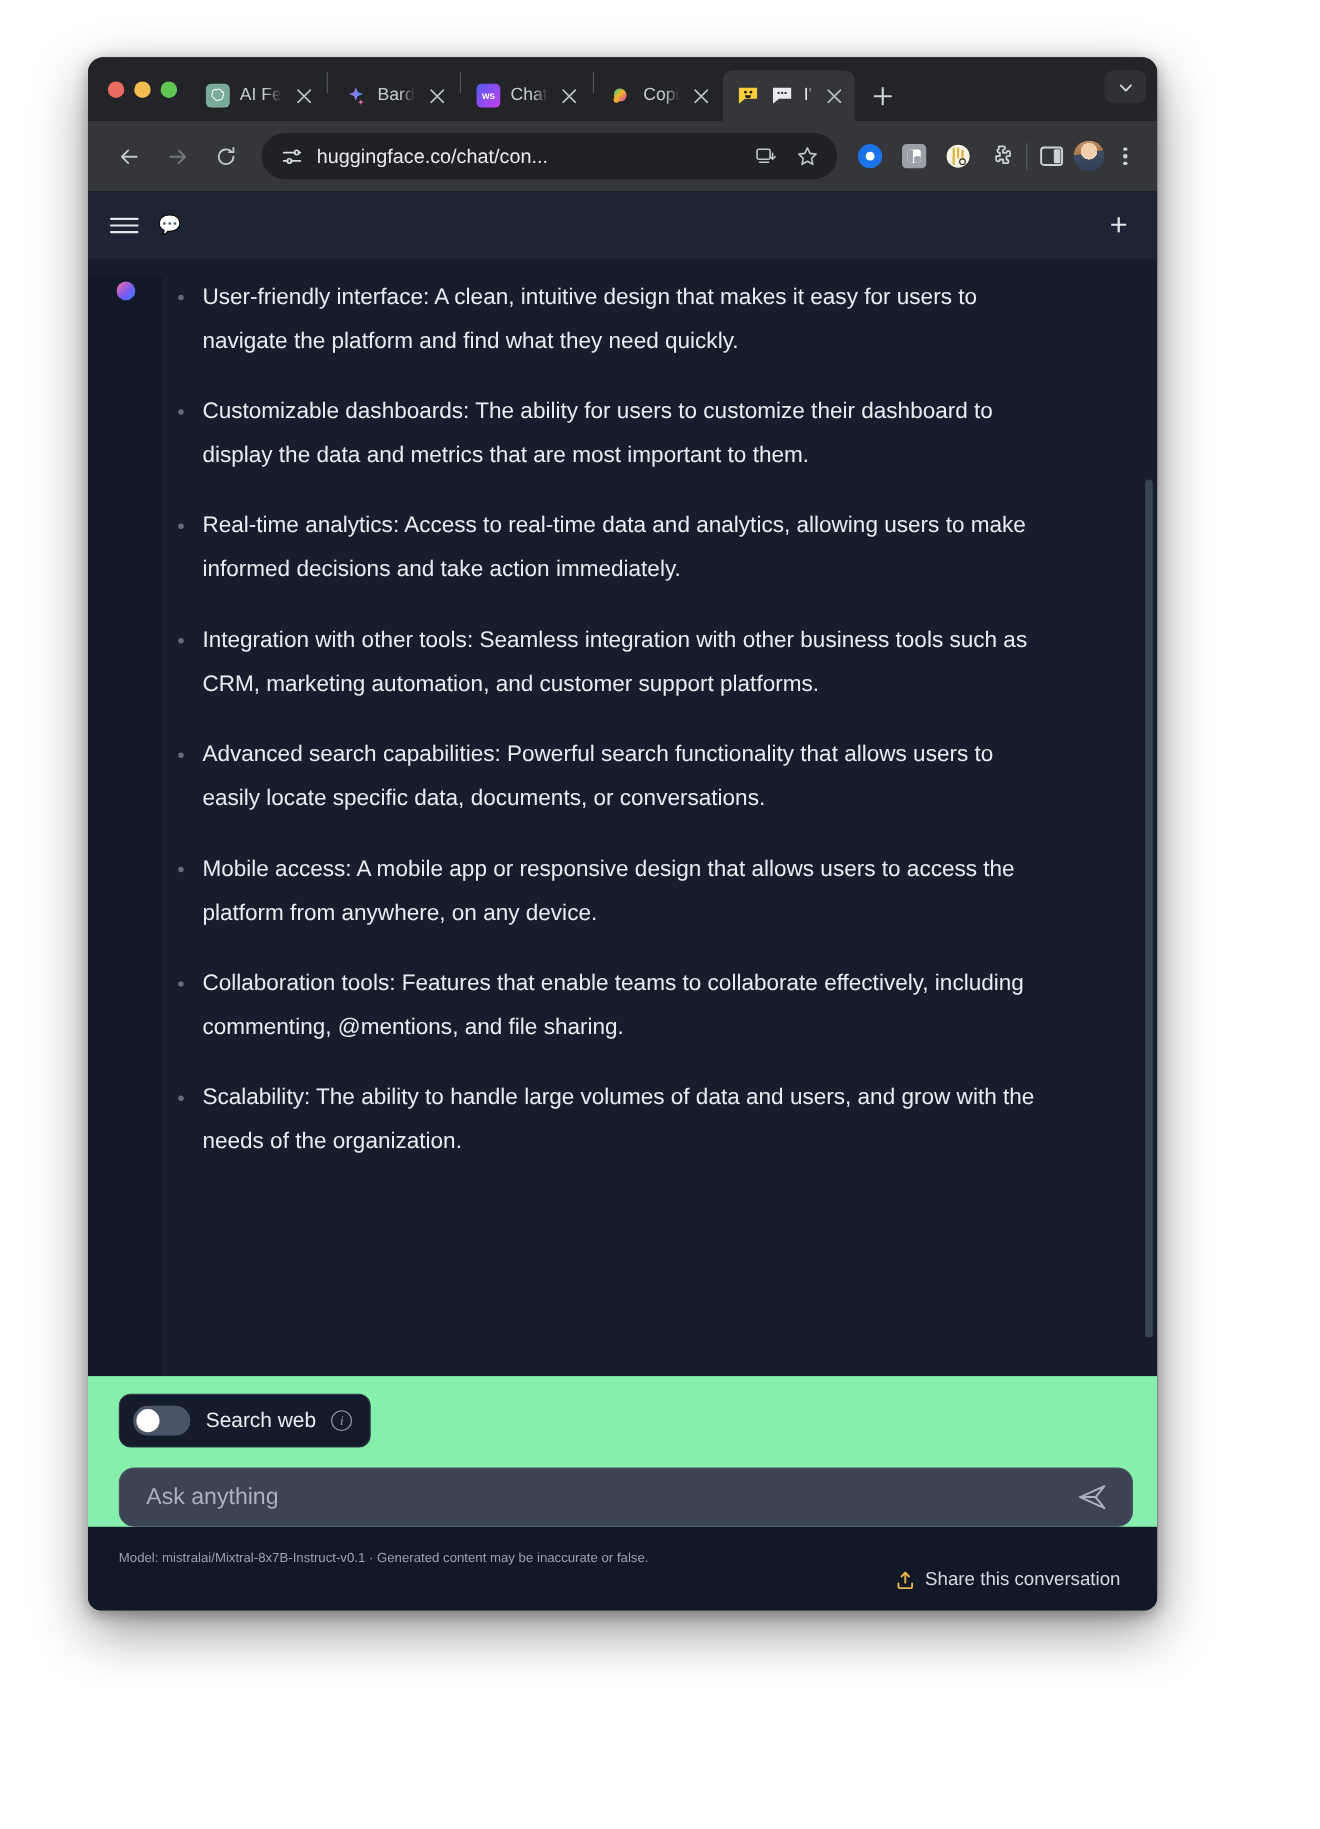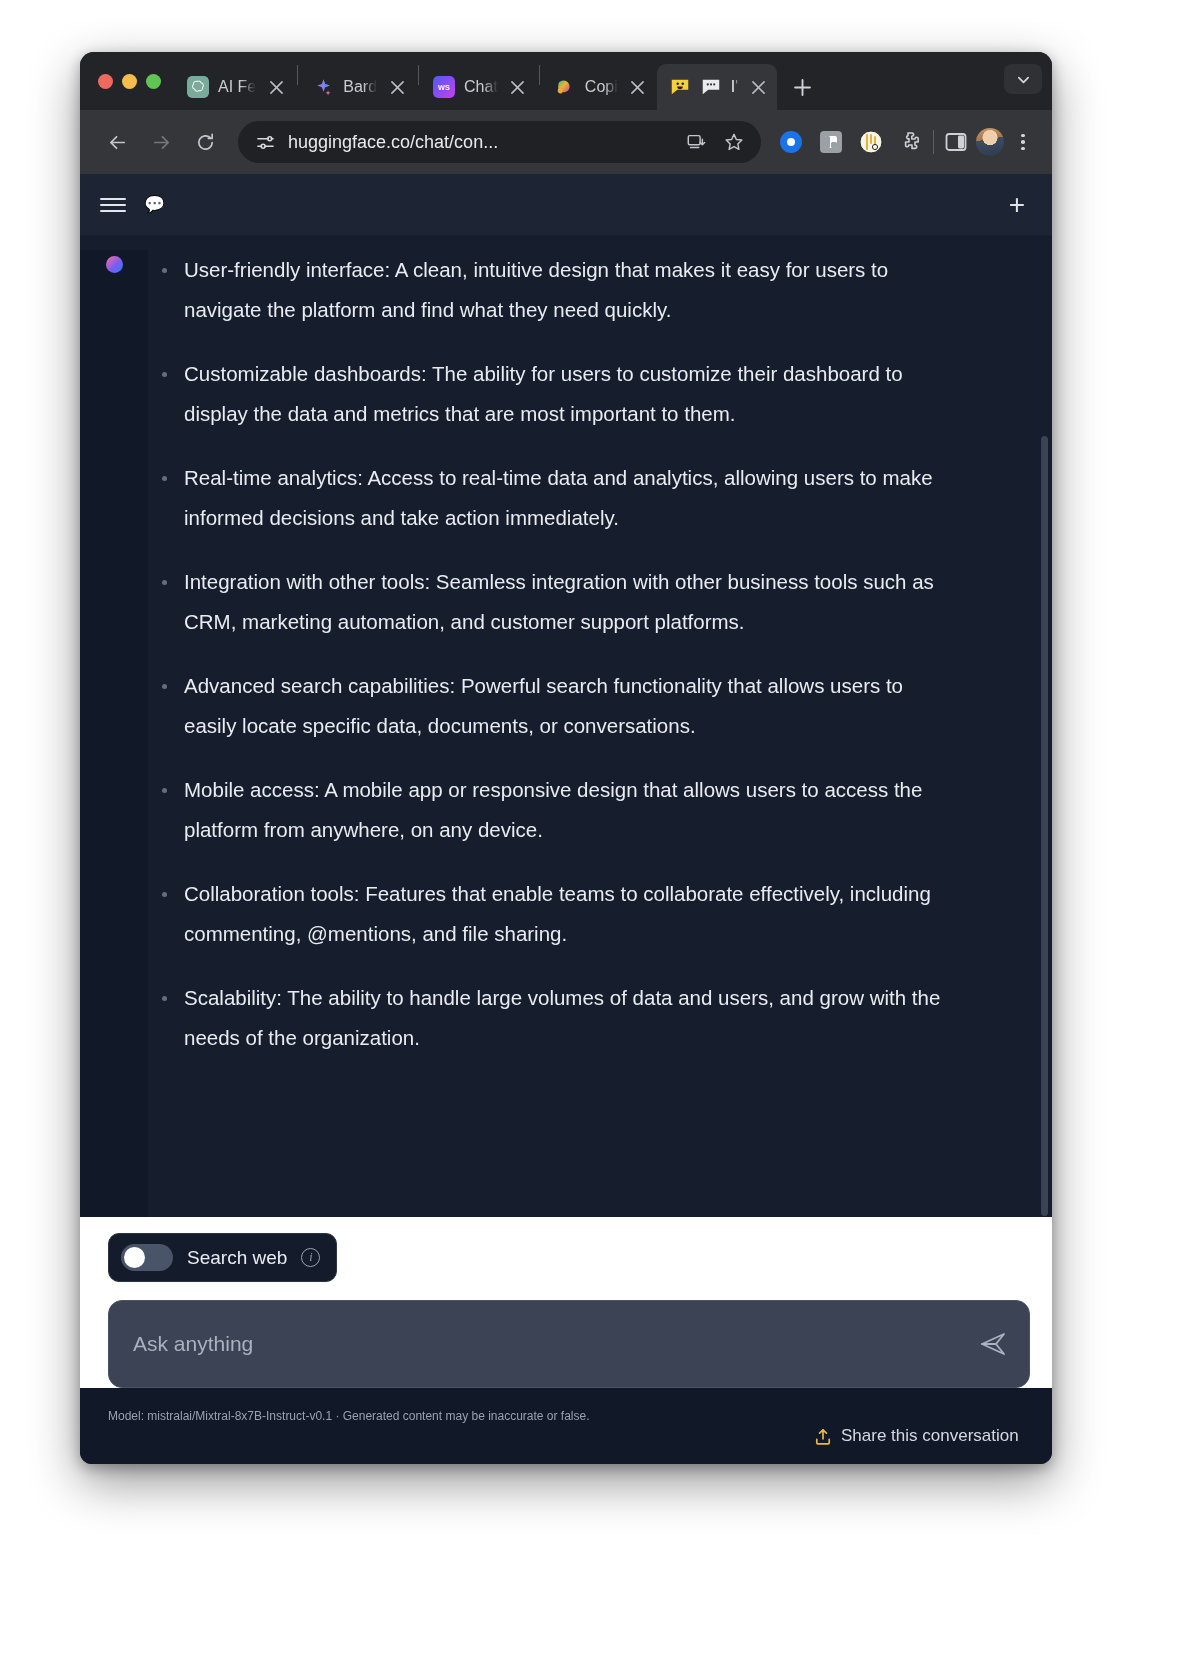--- a/index.html
+++ b/index.html
@@ -206,21 +206,21 @@
   .scrollbar {
     position: absolute; right: 4px; top: 200px;
     width: 7px; height: 780px;
     border-radius: 4px;
     background: #3b4455;
   }
 
   
   .composer {
     flex: 0 0 auto;
-    background: #ffffff;
+    background: #86efac;
     padding: 16px 22px 0 28px;
   }
   .searchweb {
     display: inline-flex; align-items: center; gap: 14px;
     border: 1px solid #2c3446;
     border-radius: 11px;
     padding: 10px 16px 10px 12px;
     background: #141c2b;
   }
   .toggle {
@@ -236,21 +236,21 @@
   .info-icon {
     width: 19px; height: 19px; border-radius: 50%;
     border: 1.6px solid #9aa2b1; color: #9aa2b1;
     font-size: 12px; line-height: 16px; text-align: center;
     font-family: "Liberation Serif", serif; font-style: italic;
     flex: 0 0 19px;
   }
 
   .inputbar {
     margin-top: 18px;
-    height: 88px;
+    height: 54px;
     background: #3b4354;
     border: 1px solid #4a5265;
     border-radius: 14px;
     display: flex; align-items: center;
     padding: 0 22px 0 24px;
   }
   .input-placeholder { flex: 1; color: #aab1bf; font-size: 21px; }
   .send-icon { width: 28px; height: 28px; color: #aab1bf; flex: 0 0 28px; }
   .send-icon svg { width: 28px; height: 28px; }
 

